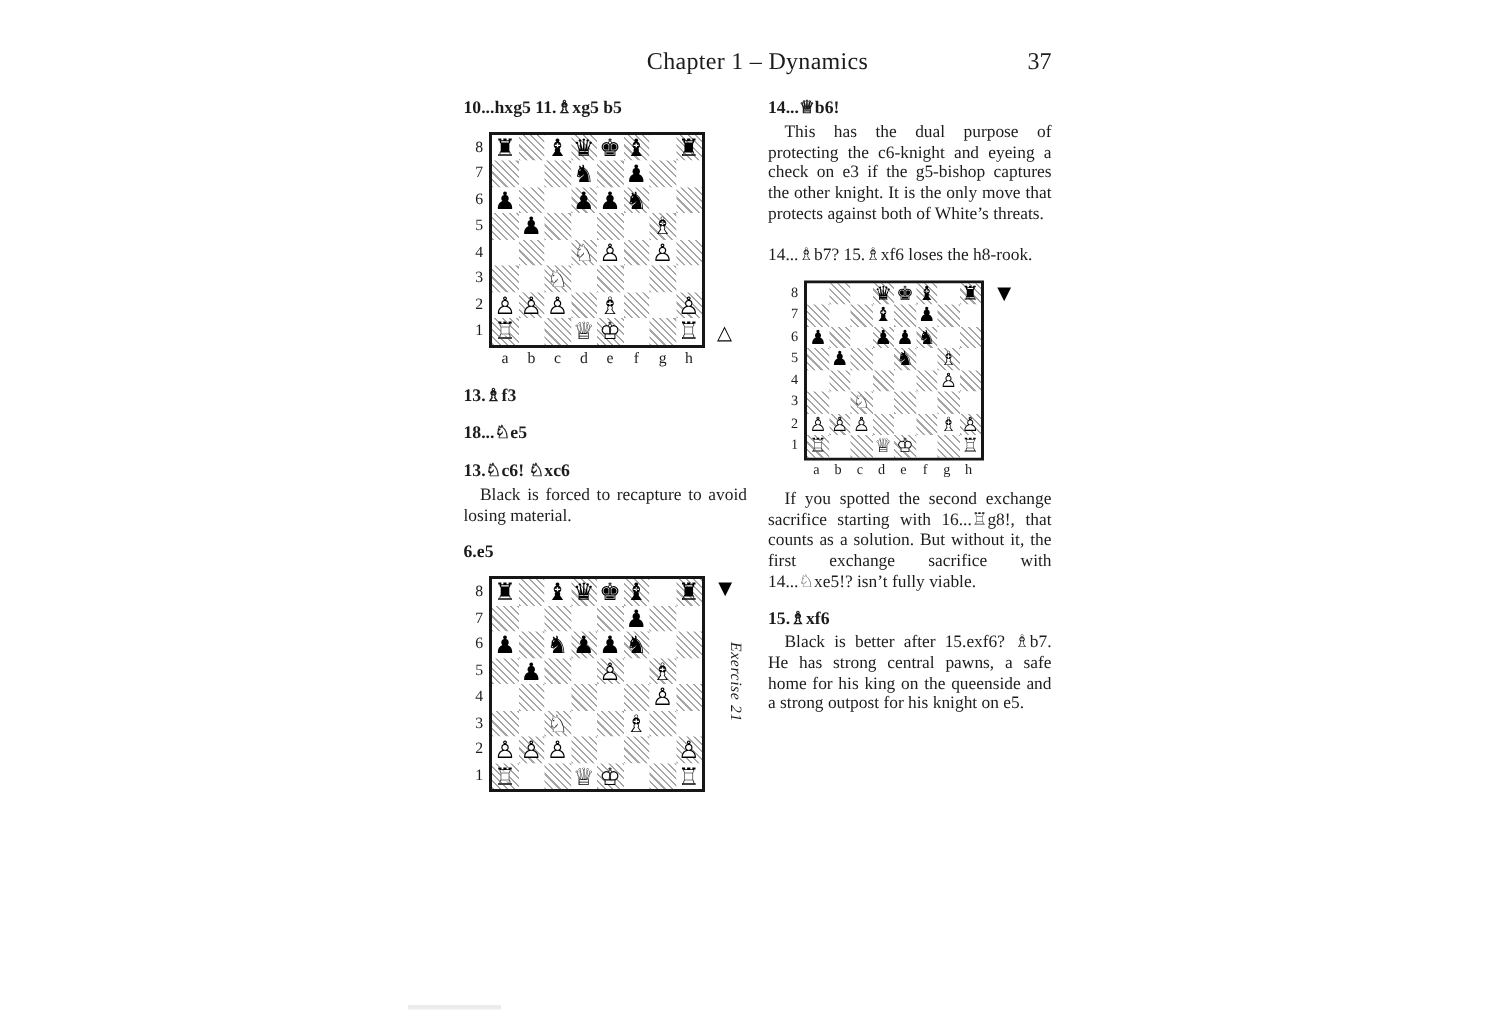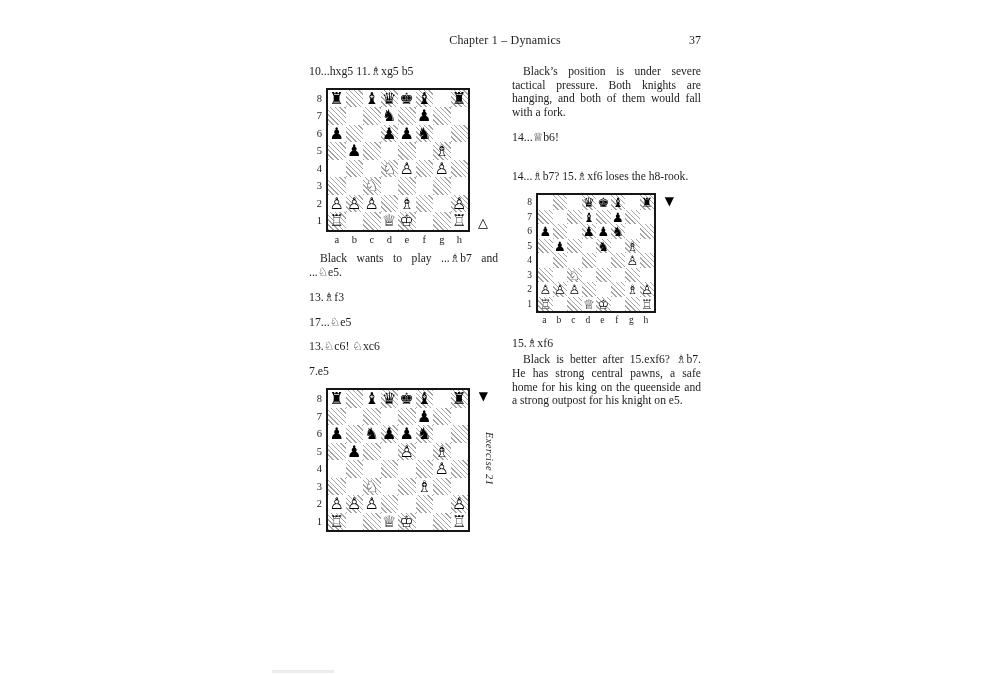--- a/index.html
+++ b/index.html
@@ -2,29 +2,29 @@
 <html><head>
 <meta charset="utf-8">
 <style>
   html,body{margin:0;padding:0;}
   body{
     width:1000px;height:675px;background:#ffffff;position:relative;overflow:hidden;
     font-family:"Liberation Serif","DejaVu Serif",serif;color:#1c1c1c;
     -webkit-font-smoothing:antialiased;
   }
   .content{position:absolute;left:309px;top:33px;width:392px;}
-  .header{position:relative;height:16px;font-size:12px;}
+  .header{position:relative;height:16px;font-size:16px;}
   .title{text-align:center;letter-spacing:.2px;}
   .pnum{position:absolute;right:0;top:0;}
   .columns{display:flex;gap:14px;margin-top:16px;}
   .col{width:189px;font-size:11.6px;line-height:1.18;text-align:justify;}
   .col > :first-child{margin-top:0;}
-  h3.heading{font-size:11.8px;font-weight:normal;margin:11px 0 2px;text-align:left;}
+  h3.heading{font-size:11.8px;font-weight:bold;margin:11px 0 2px;text-align:left;}
   p.para{margin:1px 0;text-indent:11px;}
-  p.variation{margin:25px 0 0;text-indent:0;}
+  p.variation{margin:14px 0 0;text-indent:0;}
 
   
   .diagram{position:relative;width:fit-content;margin:9px 0 6px 5px;}
   .diagram.small{margin:10px 0 6px 12px;}
   .brow{display:flex;align-items:flex-start;}
   .ranks{display:flex;flex-direction:column;padding-top:2px;margin-right:4px;}
   .ranks span{height:17.5px;line-height:17.5px;font-size:10.5px;width:8px;text-align:right;}
   .small .ranks span{height:14.5px;line-height:14.5px;font-size:9.5px;}
   .board{display:grid;grid-template-columns:repeat(8,17.5px);border:2px solid #161616;background:#fff;}
   .small .board{grid-template-columns:repeat(8,14.5px);}
@@ -242,25 +242,25 @@
             <span>b</span>
             <span>c</span>
             <span>d</span>
             <span>e</span>
             <span>f</span>
             <span>g</span>
             <span>h</span>
           </div>
           <span class="marker white">△</span>
         </div>
-        <p class="para">Black wants to play ...♗b7 and ...♘e5.</p>
         <h3 class="heading">13.♗f3</h3>
-        <h3 class="heading">17...♘e5</h3>
+        <h3 class="heading">18...♘e5</h3>
         <h3 class="heading">13.♘c6! ♘xc6</h3>
-        <h3 class="heading">7.e5</h3>
+        <p class="para">Black is forced to recapture to avoid losing material.</p>
+        <h3 class="heading">6.e5</h3>
         <div class="diagram large">
           <div class="brow">
             <div class="ranks">
               <span>8</span>
               <span>7</span>
               <span>6</span>
               <span>5</span>
               <span>4</span>
               <span>3</span>
               <span>2</span>
@@ -422,22 +422,22 @@
                   <span class="pc out">♖</span>
                 </span>
               </div>
             </div>
           </div>
           <span class="marker black">▼</span>
           <span class="exercise">Exercise 21</span>
         </div>
       </div>
     <div class="col" id="col-right">
-        <p class="para">Black’s position is under severe tactical pressure. Both knights are hanging, and both of them would fall with a fork.</p>
         <h3 class="heading">14...♕b6!</h3>
+        <p class="para">This has the dual purpose of protecting the c6-knight and eyeing a check on e3 if the g5-bishop captures the other knight. It is the only move that protects against both of White’s threats.</p>
         <p class="variation">14...♗b7? 15.♗xf6 loses the h8-rook.</p>
         <div class="diagram small">
           <div class="brow">
             <div class="ranks">
               <span>8</span>
               <span>7</span>
               <span>6</span>
               <span>5</span>
               <span>4</span>
               <span>3</span>
@@ -600,19 +600,20 @@
             <span>b</span>
             <span>c</span>
             <span>d</span>
             <span>e</span>
             <span>f</span>
             <span>g</span>
             <span>h</span>
           </div>
           <span class="marker black">▼</span>
         </div>
+        <p class="para">If you spotted the second exchange sacrifice starting with 16...♖g8!, that counts as a solution. But without it, the first exchange sacrifice with 14...♘xe5!? isn’t fully viable.</p>
         <h3 class="heading">15.♗xf6</h3>
         <p class="para">Black is better after 15.exf6? ♗b7. He has strong central pawns, a safe home for his king on the queenside and a strong outpost for his knight on e5.</p>
       </div>
   </div>
 </div>
 
 <div class="edge-artifact"></div>
 
 </body></html>

